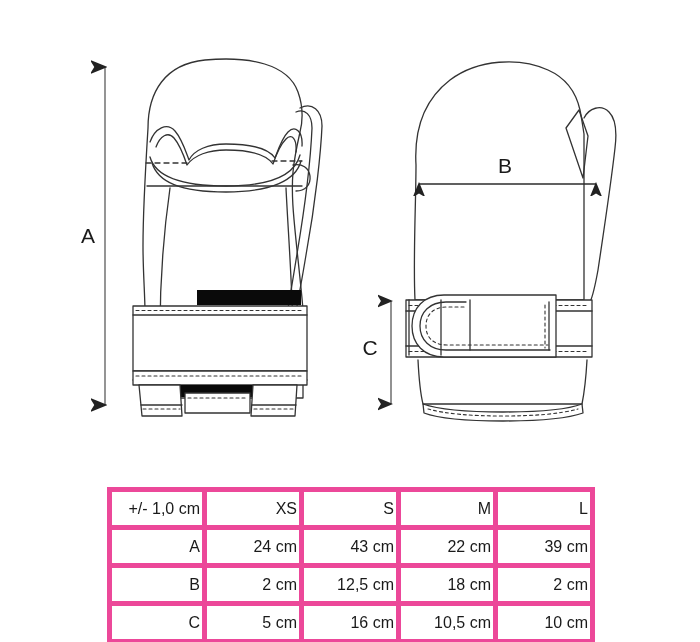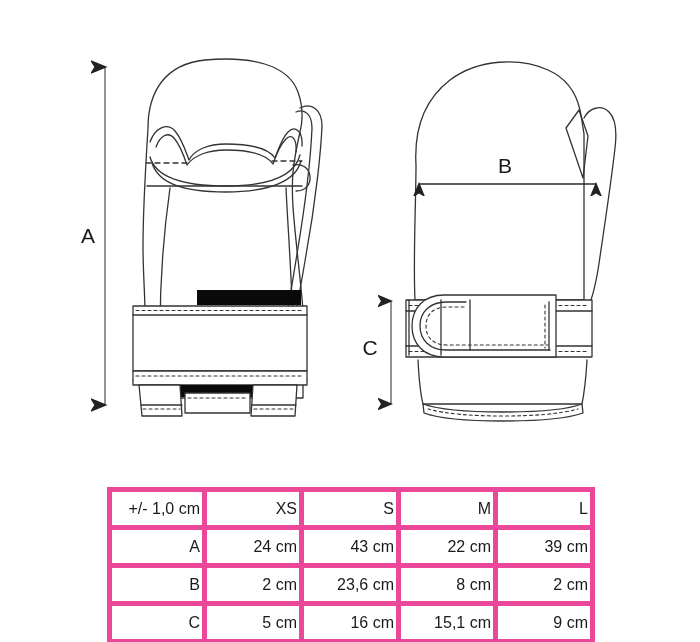--- a/index.html
+++ b/index.html
@@ -263,26 +263,26 @@
       <tr>
         <td>A</td>
         <td>24 cm</td>
         <td>43 cm</td>
         <td>22 cm</td>
         <td>39 cm</td>
       </tr>
       <tr>
         <td>B</td>
         <td>2 cm</td>
-        <td>23,6 cm</td>
-        <td>8 cm</td>
+        <td>12,5 cm</td>
+        <td>18 cm</td>
         <td>2 cm</td>
       </tr>
       <tr>
         <td>C</td>
         <td>5 cm</td>
         <td>16 cm</td>
-        <td>15,1 cm</td>
-        <td>9 cm</td>
+        <td>10,5 cm</td>
+        <td>10 cm</td>
       </tr>
     </tbody>
   </table>
 </div>
 
 </body></html>

